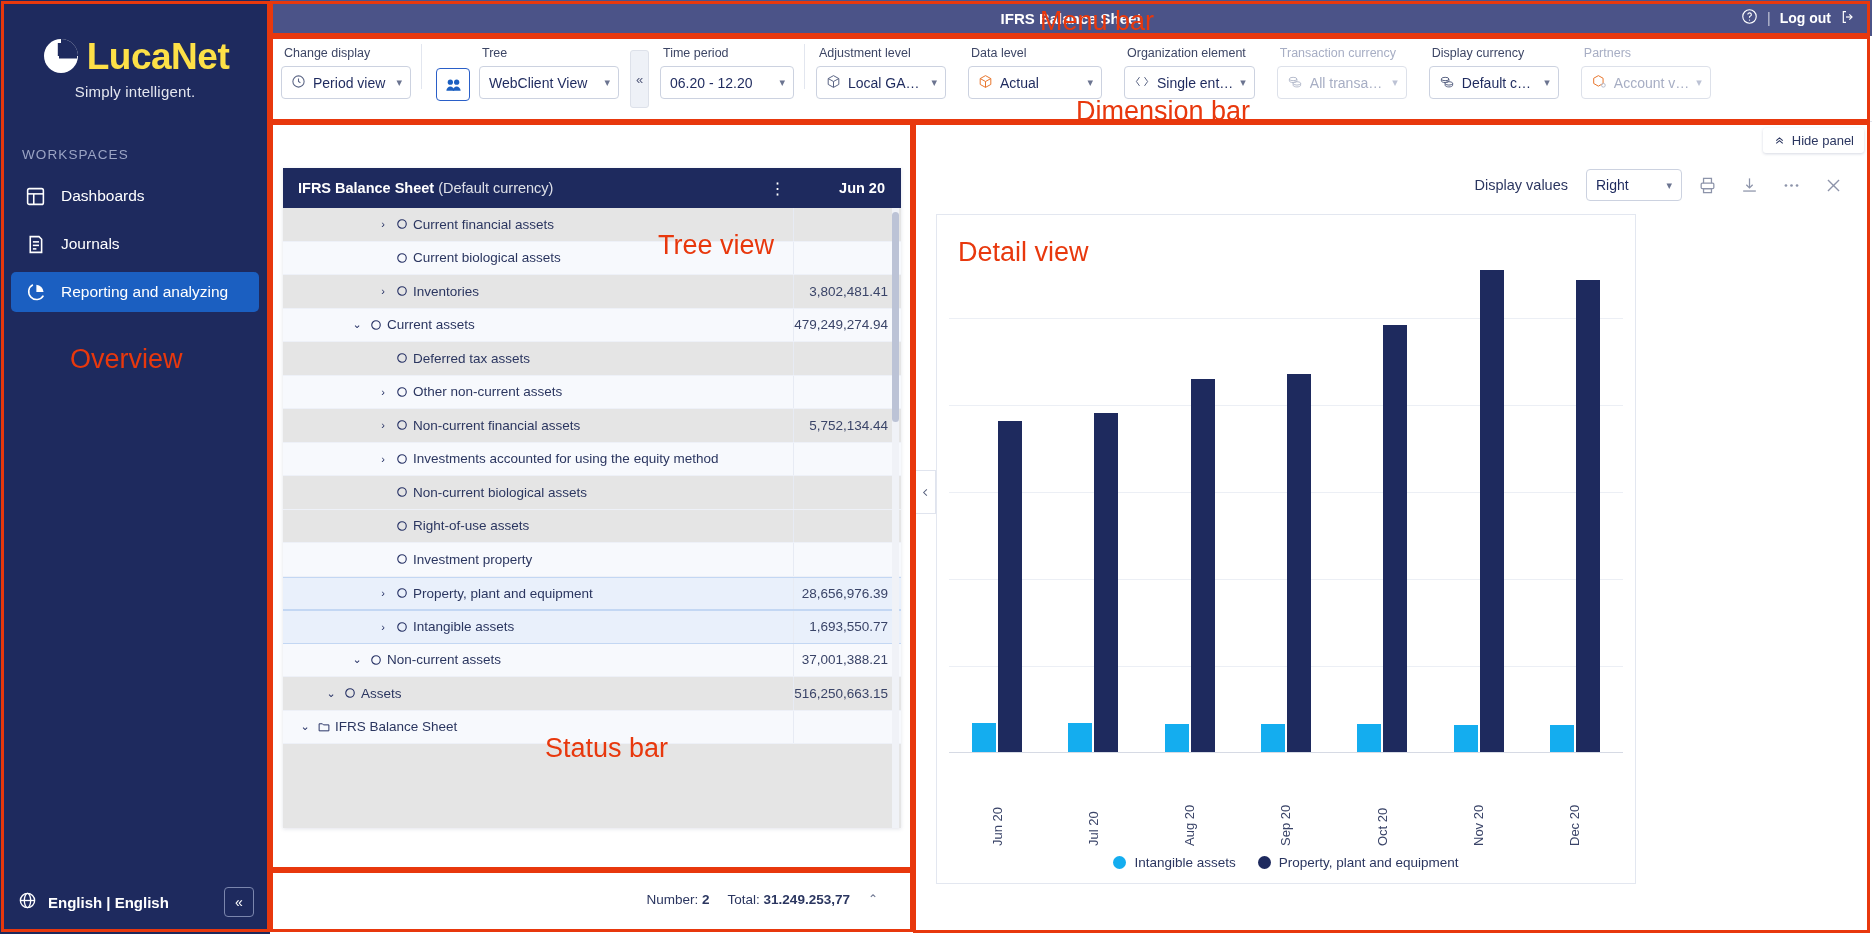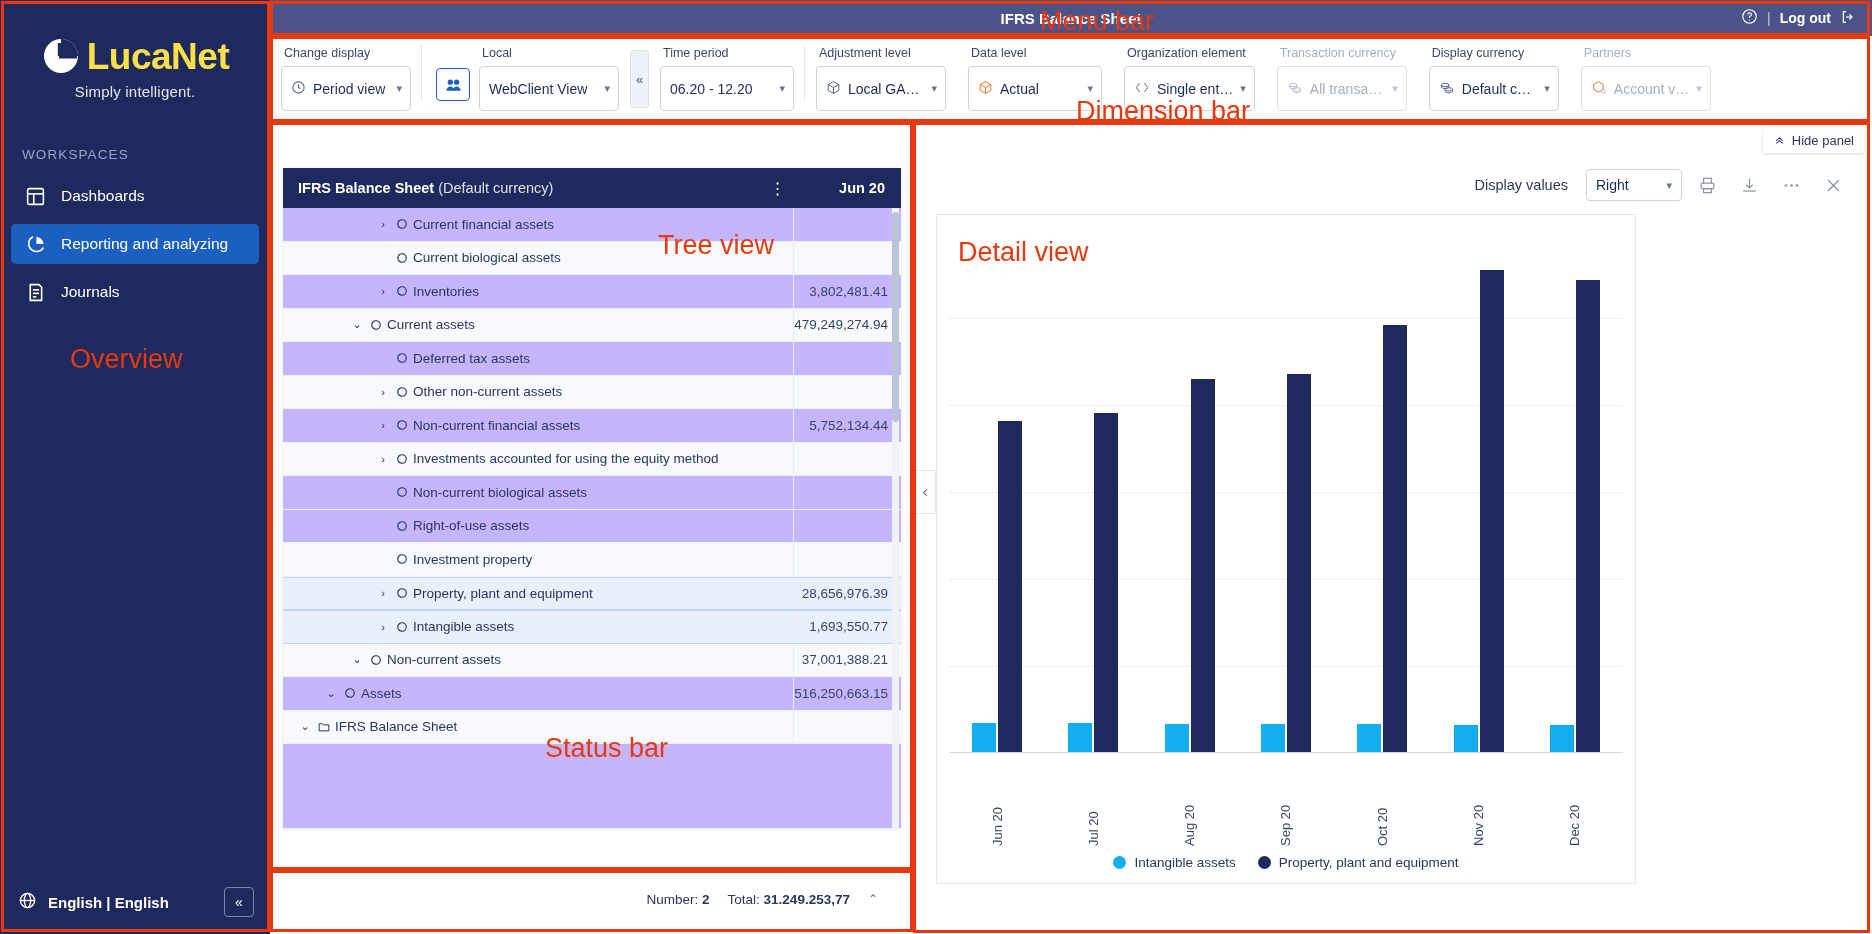--- a/index.html
+++ b/index.html
@@ -77,21 +77,21 @@
     display: flex; flex-direction: column; padding: 10px 11px 0 11px;
     position: relative;
   }
   .dim-group.div::after {
     content: ""; position: absolute; right: 0; top: 8px; bottom: 10px;
     width: 1px; background: #e2e6ef;
   }
   .dim-label { font-size: 12.5px; color: #3d4665; margin-bottom: 6px; padding-left: 3px; }
   .dim-label.muted { color: #a7aec4; }
   .dim-select {
-    height: 45px; min-width: 112px; border: 1px solid #ccd2e0; border-radius: 4px;
+    height: 33px; min-width: 112px; border: 1px solid #ccd2e0; border-radius: 4px;
     background: #fff; display: flex; align-items: center; gap: 7px;
     padding: 0 8px 0 9px; font-size: 14px; color: #1e2a5e; cursor: pointer;
   }
   .dim-select .dv { flex: 1; white-space: nowrap; }
   .dim-select.muted { color: #a7aec4; border-color: #dde1ea; }
   .chev { font-size: 11px; color: #6b7490; }
   .dim-select.muted .chev { color: #bcc2d4; }
   .compare-btn {
     width: 34px; height: 33px; border: 1px solid #2a5fc8; border-radius: 4px;
     display: flex; align-items: center; justify-content: center;
@@ -104,21 +104,21 @@
   }
 
   
   .report-panel {
     position: absolute; left: 276px; top: 125px; width: 636px; height: 745px;
     background: #fff; overflow: hidden;
   }
   .grid-card {
     position: absolute; left: 7px; top: 43px; width: 618px; height: 660px;
     box-shadow: 0 1px 4px rgba(30,42,94,.13);
-    overflow: hidden; background: #c4b5fd;
+    overflow: hidden; background: #e5e5e5;
   }
   .grid-head {
     display: flex; height: 40px; background: #1e2a5e; color: #fff; align-items: center;
   }
   .gh-title { flex: 1; padding-left: 15px; font-size: 14.5px; white-space: nowrap; }
   .gh-title b { font-weight: bold; }
   .gh-title span { font-weight: normal; opacity: .85; margin-left: 4px; }
   .gh-kebab { width: 30px; text-align: center; font-size: 16px; cursor: pointer; letter-spacing: 1px;}
   .gh-col {
     width: 108px; text-align: right; padding-right: 16px;
@@ -243,40 +243,40 @@
       <span class="nav-ico">
         <svg width="21" height="21" viewBox="0 0 24 24" fill="none" stroke="#ffffff" stroke-width="1.8">
           <rect x="3" y="3" width="18" height="18" rx="2"></rect>
             <line x1="3" y1="9" x2="21" y2="9"></line>
             <line x1="10" y1="9" x2="10" y2="21"></line>
         </svg>
       </span>
       <span>Dashboards</span>
     </div>
 
-    <div class="nav-item active">
-      <span class="nav-ico">
-        <svg width="21" height="21" viewBox="0 0 24 24" fill="none" stroke="#ffffff" stroke-width="1.8">
-          <path d="M21 15.6A9 9 0 1 1 9 3.1"></path>
-            <path d="M21.2 11.3A9 9 0 0 0 13 3v8.3z" fill="#ffffff" stroke="none"></path>
-        </svg>
-      </span>
-      <span>Reporting and analyzing</span>
-    </div>
-
     <div class="nav-item">
       <span class="nav-ico">
         <svg width="21" height="21" viewBox="0 0 24 24" fill="none" stroke="#ffffff" stroke-width="1.8">
           <path d="M6 3h10l3 3v15H6z"></path>
             <line x1="9" y1="9" x2="16" y2="9"></line>
             <line x1="9" y1="13" x2="16" y2="13"></line>
             <line x1="9" y1="17" x2="13" y2="17"></line>
         </svg>
       </span>
       <span>Journals</span>
+    </div>
+
+    <div class="nav-item active">
+      <span class="nav-ico">
+        <svg width="21" height="21" viewBox="0 0 24 24" fill="none" stroke="#ffffff" stroke-width="1.8">
+          <path d="M21 15.6A9 9 0 1 1 9 3.1"></path>
+            <path d="M21.2 11.3A9 9 0 0 0 13 3v8.3z" fill="#ffffff" stroke="none"></path>
+        </svg>
+      </span>
+      <span>Reporting and analyzing</span>
     </div>
 
     <div class="sidebar-foot">
       <div class="lang">
         <span>
           <svg width="19" height="19" viewBox="0 0 24 24" fill="none" stroke="#ffffff" stroke-width="1.7">
             <circle cx="12" cy="12" r="9"></circle>
               <ellipse cx="12" cy="12" rx="4" ry="9"></ellipse>
               <line x1="3" y1="12" x2="21" y2="12"></line>
           </svg>
@@ -328,21 +328,21 @@
     <div class="dim-group" style="flex-direction:row; gap:9px; padding-left:14px;">
       <div class="compare-btn">
         <svg width="19" height="19" viewBox="0 0 24 24" fill="#1b5fc1">
             <circle cx="8" cy="9" r="3.3"></circle>
             <circle cx="16" cy="9" r="3.3"></circle>
             <path d="M3 20c0-3.3 2.7-5.5 5-5.5S13 16.7 13 20z"></path>
             <path d="M11 20c0-3.3 2.7-5.5 5-5.5S21 16.7 21 20z"></path>
           </svg>
       </div>
       <div style="display:flex;flex-direction:column">
-        <div class="dim-label">Local</div>
+        <div class="dim-label">Tree</div>
         <div class="dim-select" style="min-width:140px">
           <span class="dv">WebClient View</span>
           <span class="chev">▾</span>
         </div>
       </div>
     </div>
 
     <div class="collapse-dims">«</div>
 
     <div class="dim-group div">

